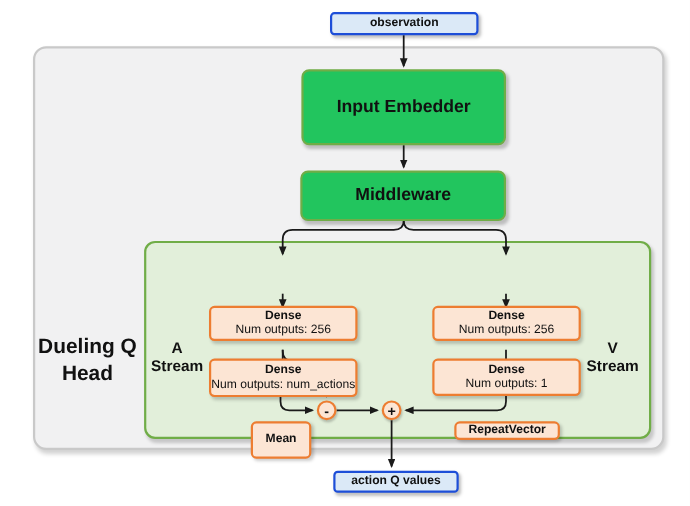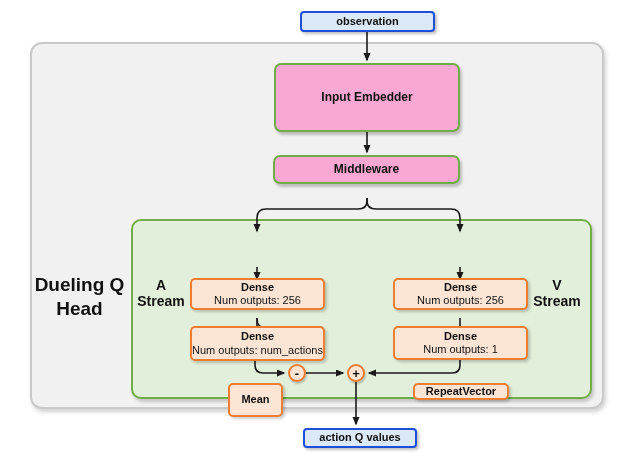--- a/index.html
+++ b/index.html
@@ -16,23 +16,23 @@
   .green-container{
     background:#e2efda;border:2px solid #70ad47;border-radius:10px;
     box-shadow:2px 3px 3px rgba(0,0,0,0.18);z-index:2;
   }
   
   .node{
     display:flex;flex-direction:column;align-items:center;justify-content:center;
     text-align:center;z-index:4;line-height:1.2;
   }
   .green-box{
-    background:#f9a8d4;border:2px solid #70ad47;border-radius:7px;
+    background:#22c55e;border:2px solid #70ad47;border-radius:7px;
     box-shadow:2px 3px 3px rgba(0,0,0,0.22);
-    font-weight:bold;font-size:12px;
+    font-weight:bold;font-size:16px;
   }
   .blue-box{
     background:#dbe9f7;border:2px solid #1d4ed8;border-radius:4px;
     box-shadow:2px 2px 3px rgba(0,0,0,0.25);
     font-weight:bold;font-size:11px;
   }
   .orange-box{
     background:#fce5d4;border:2px solid #ed7d31;border-radius:5px;
     box-shadow:2px 2px 3px rgba(0,0,0,0.20);
     font-size:11px;
@@ -41,21 +41,21 @@
   .orange-box .bx-title{font-weight:bold;font-size:11px;}
   .orange-box .bx-sub{font-size:11px;}
   .op-circle{
     background:#fce5d4;border:2px solid #ed7d31;border-radius:50%;
     display:flex;align-items:center;justify-content:center;
     font-weight:bold;font-size:13px;z-index:4;line-height:1;
     box-shadow:1px 2px 2px rgba(0,0,0,0.20);
   }
   .side-label{
     display:flex;align-items:center;justify-content:center;text-align:center;
-    font-weight:bold;z-index:3;
+    font-weight:bold;z-index:3;margin-top:31px;
   }
   #arrows{position:absolute;left:0;top:0;z-index:3;pointer-events:none;}
 </style>
 </head>
 <body>
 
 <div id="canvas">
 
   <div class="abs gray-container" style="left:30px;top:42px;width:574px;height:367px;"></div>
 
@@ -98,21 +98,21 @@
   </svg>
 
   <div class="abs node blue-box" style="left:300px;top:11px;width:135px;height:21px;">
     <span>observation</span>
   </div>
 
   <div class="abs node green-box" style="left:274px;top:63px;width:186px;height:69px;">
     <span>Input Embedder</span>
   </div>
 
-  <div class="abs node green-box" style="left:273px;top:155px;width:187px;height:29px;">
+  <div class="abs node green-box" style="left:273px;top:155px;width:187px;height:46px;">
     <span>Middleware</span>
   </div>
 
   <div class="abs side-label" style="left:27px;top:272px;width:105px;height:50px;font-size:19px;line-height:1.25;">
     <span>Dueling Q Head</span>
   </div>
 
   <div class="abs side-label" style="left:135px;top:274px;width:52px;height:38px;font-size:14px;line-height:1.15;">
     <span>A Stream</span>
   </div>

